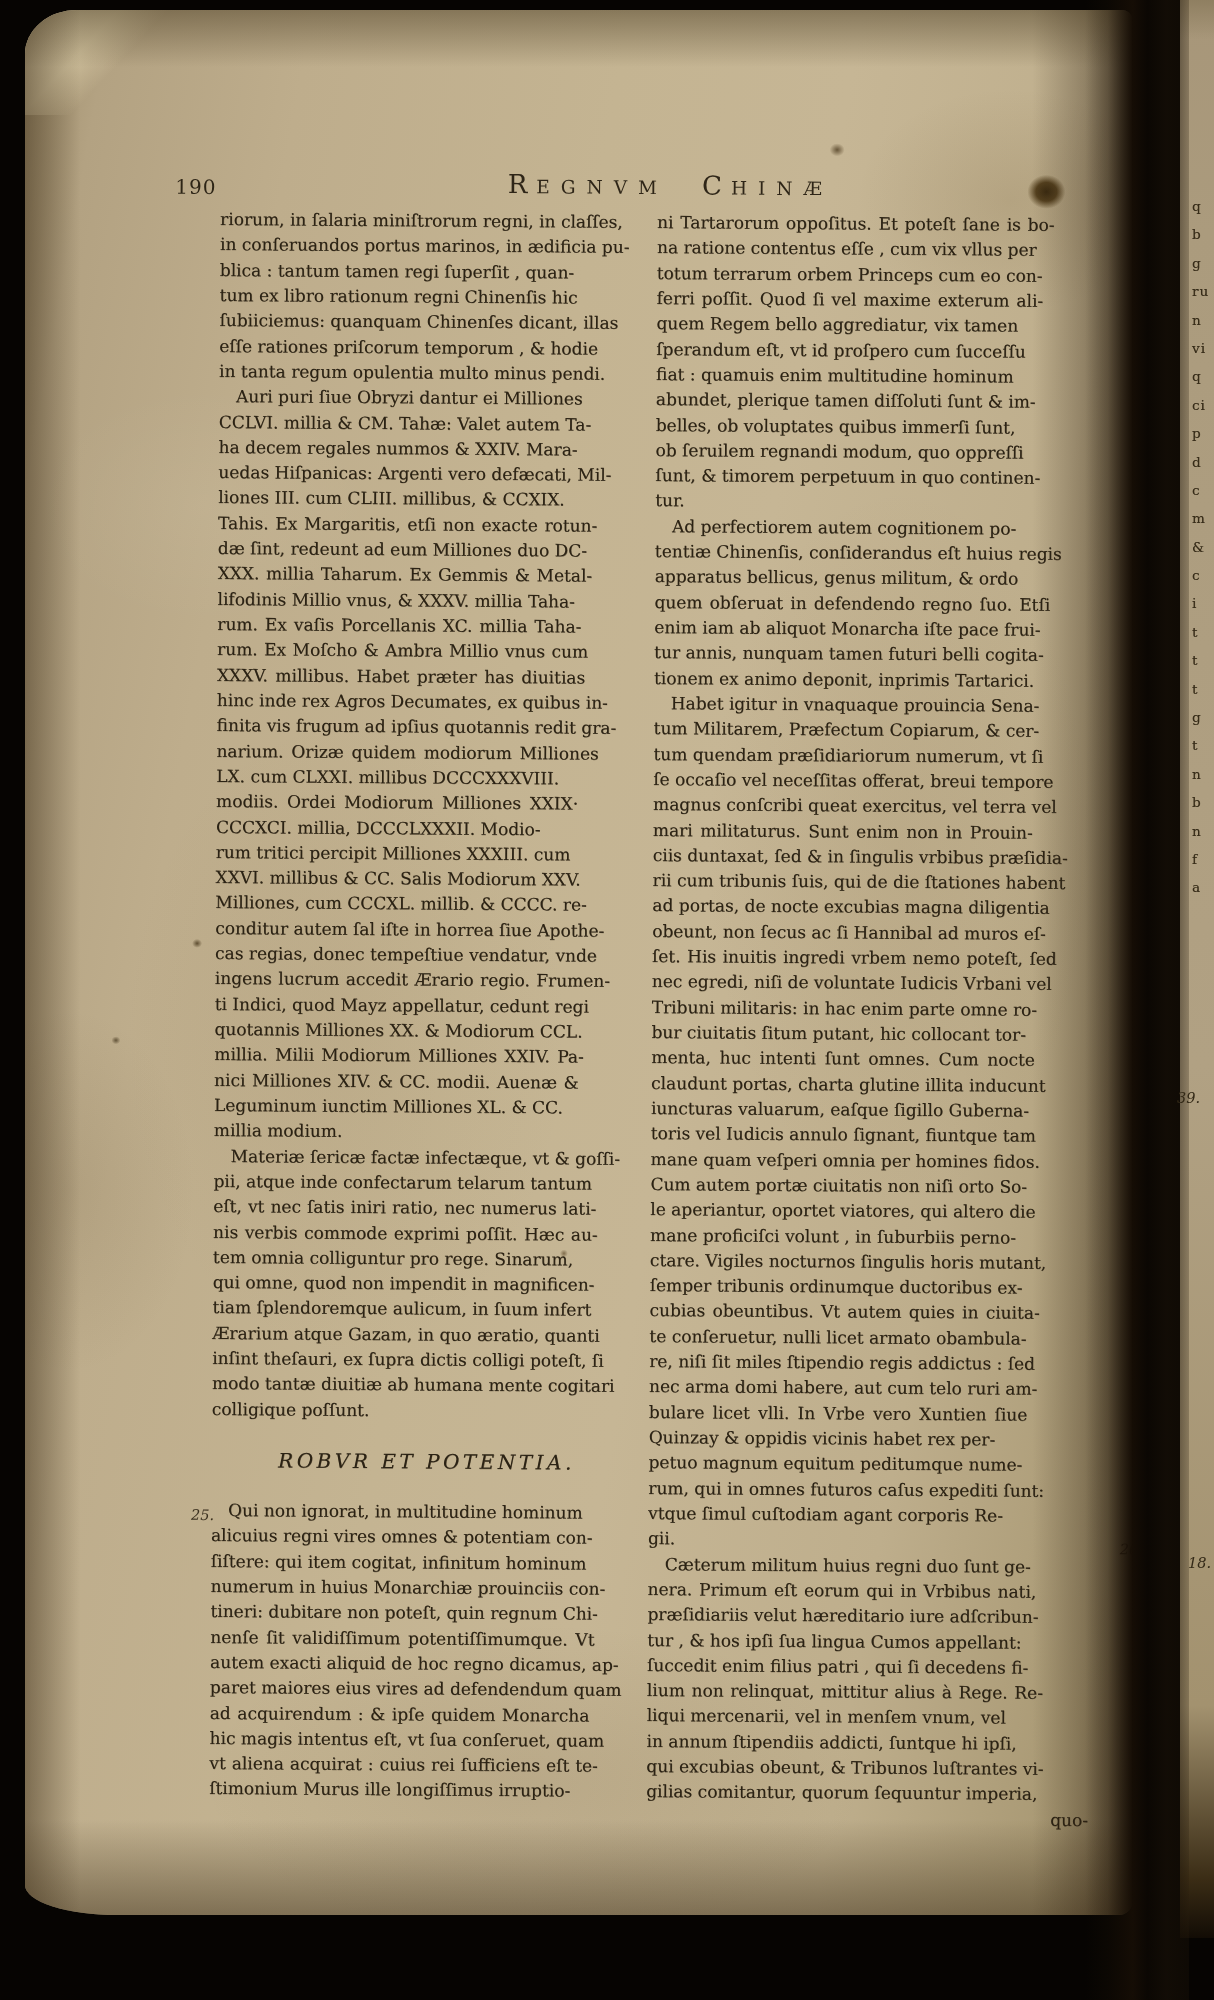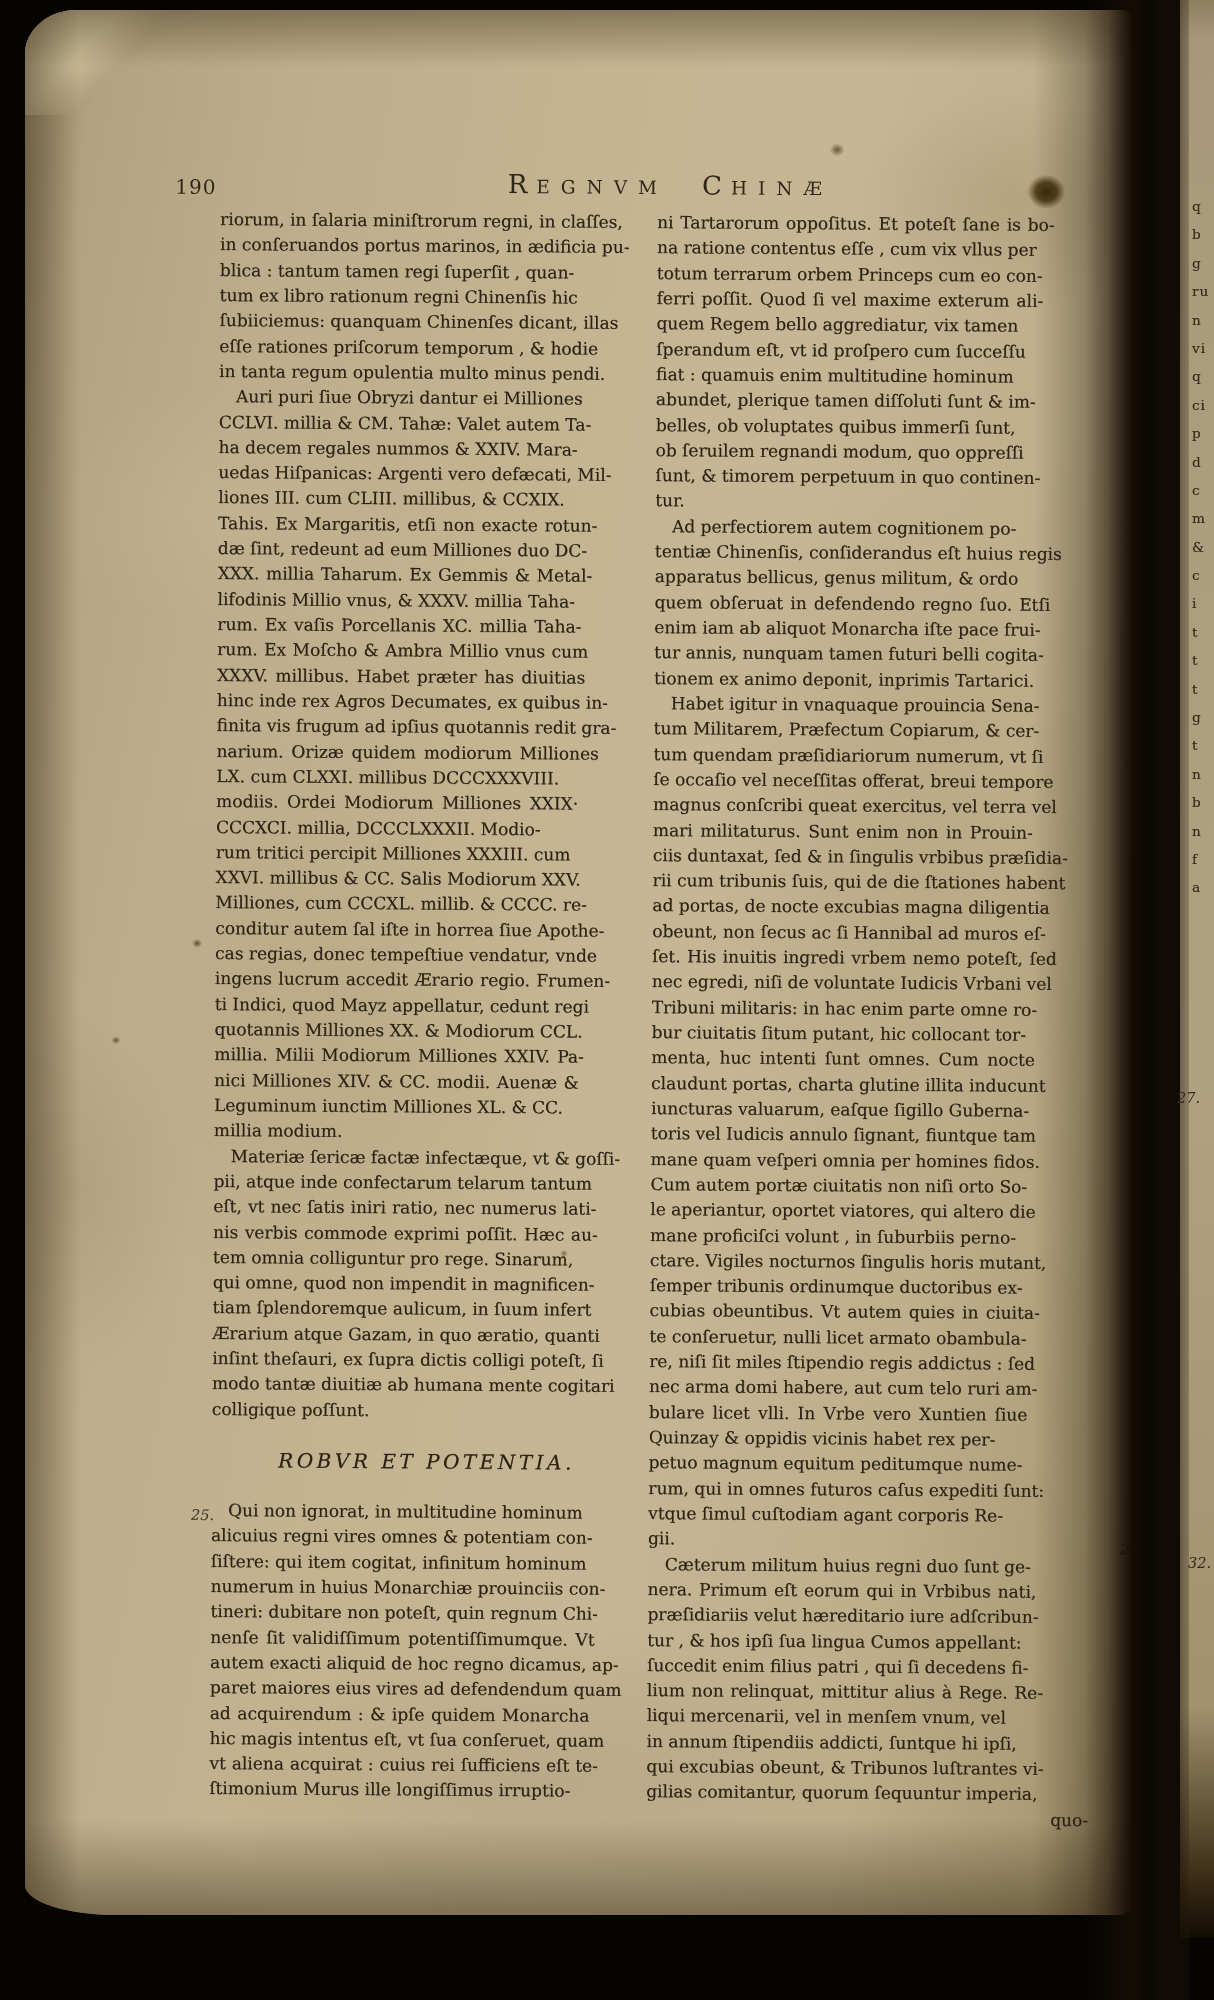--- a/index.html
+++ b/index.html
@@ -267,16 +267,16 @@
         <div class="frag-line"><span>n</span></div>
         <div class="frag-line"><span>b</span></div>
         <div class="frag-line"><span>n</span></div>
         <div class="frag-line"><span>f</span></div>
         <div class="frag-line"><span>a</span></div>
       </div>
   </div>
 
   <div class="gutter"></div>
 
-  <div class="sliver-note sn-27">27.</div>
-  <div class="sliver-note sn-28">32.</div>
+  <div class="sliver-note sn-27">39.</div>
+  <div class="sliver-note sn-28">18.</div>
 
 </div>
 
 </body></html>

